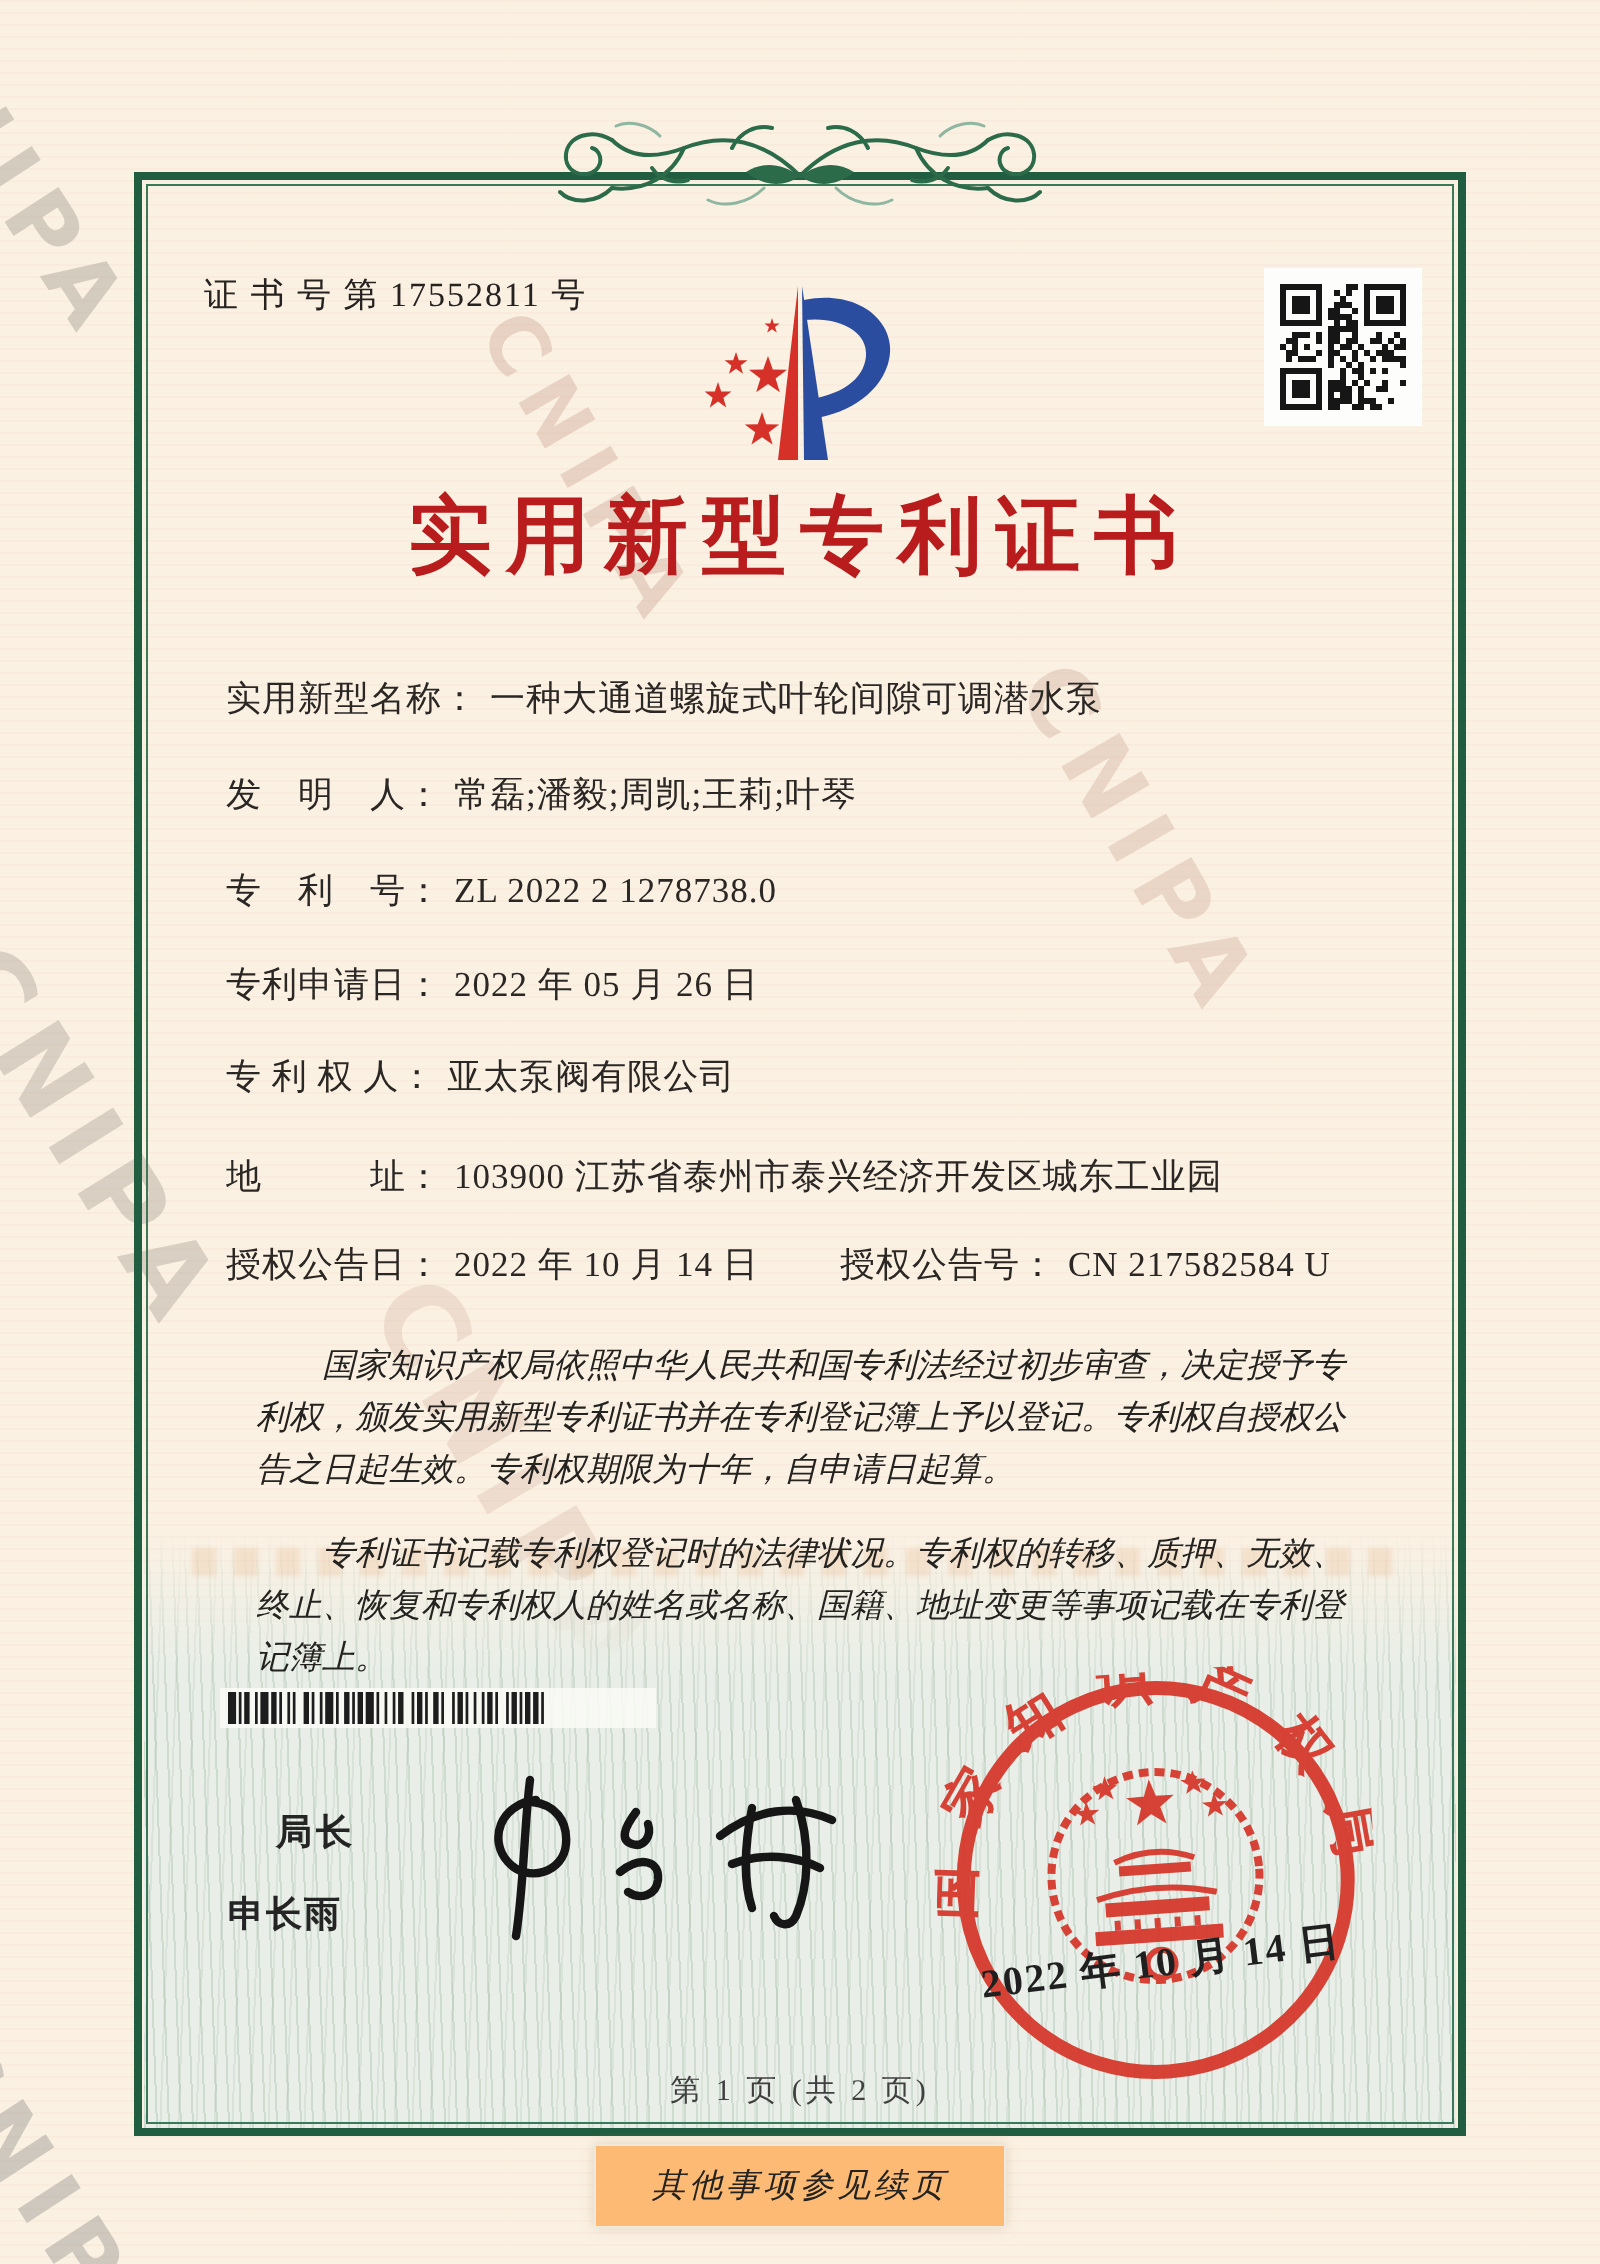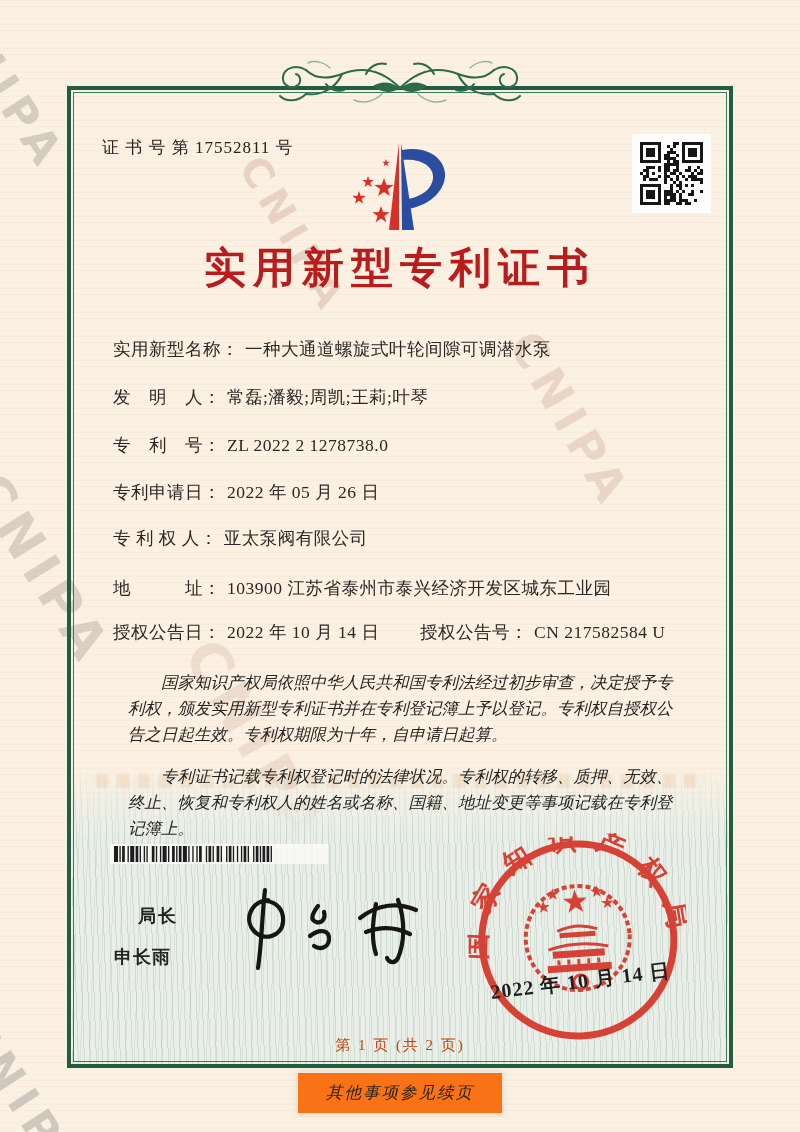--- a/index.html
+++ b/index.html
@@ -71,24 +71,24 @@
             font-weight:600;color:#242424;}
   .director .d-title{font-size:18px;letter-spacing:2px;padding-left:24px;}
   .director .d-name{font-size:18px;letter-spacing:1px;margin-top:17px;}
 
   .signature{position:absolute;left:232px;top:884px;}
 
   .seal{position:absolute;left:468px;top:836px;transform:rotate(-4deg);
         mix-blend-mode:multiply;opacity:.95;}
 
   .page-no{position:absolute;left:0;top:1036px;width:100%;text-align:center;
-           font-size:15px;letter-spacing:2px;color:#c2410c;}
+           font-size:15px;letter-spacing:2px;color:#404040;}
 
   .cont-note{position:absolute;left:50%;top:1072px;transform:translateX(-50%);
-             background:#f97316;border:1px solid #f0e8da;box-shadow:0 0 6px rgba(180,160,130,.35);
+             background:#fdba74;border:1px solid #f0e8da;box-shadow:0 0 6px rgba(180,160,130,.35);
              padding:9px 28px;font-size:16.5px;font-style:italic;letter-spacing:2px;color:#252320;
              white-space:nowrap;}
 </style>
 </head>
 <body>
 
 <div class="page">
 
   <div class="sheet-texture"></div>
 

